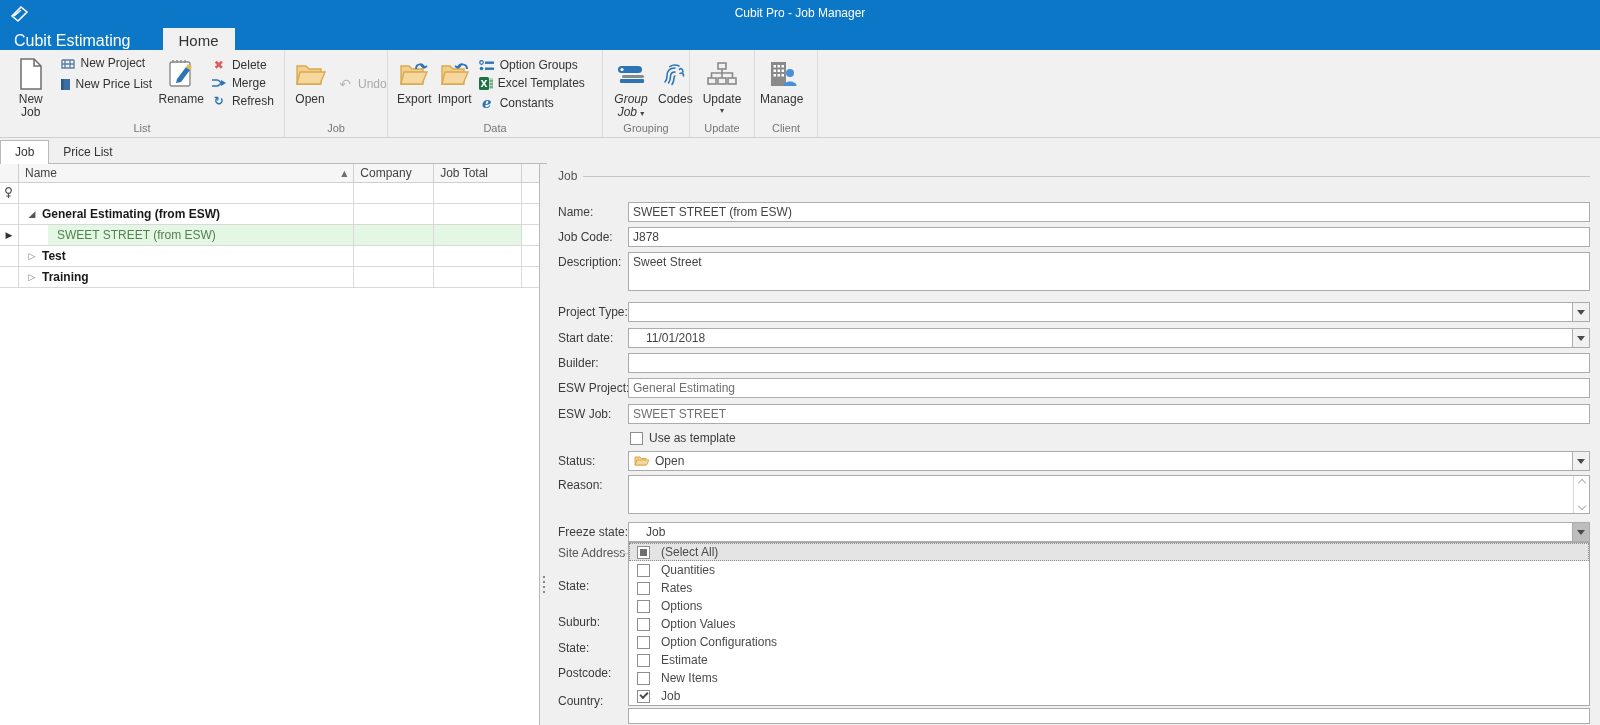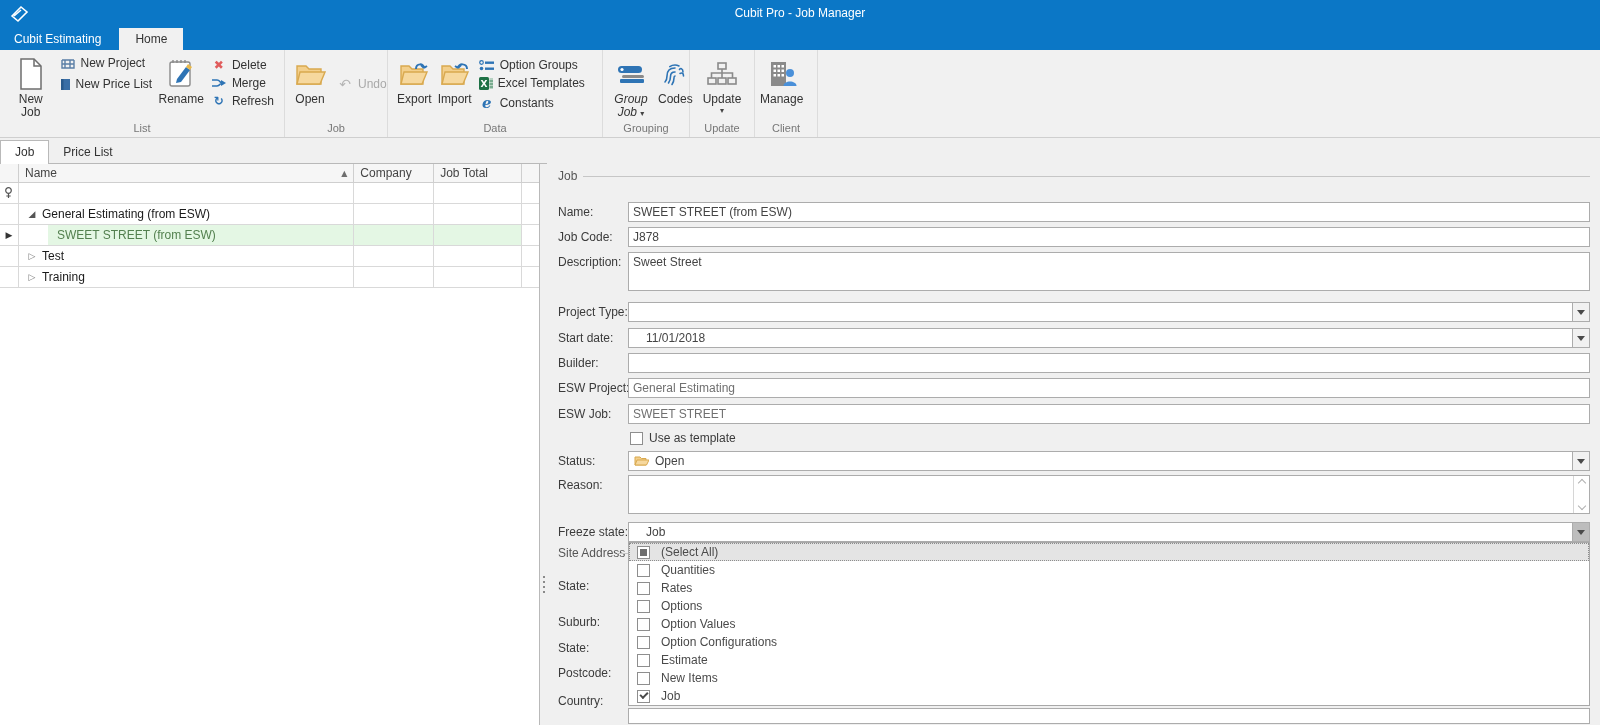--- a/index.html
+++ b/index.html
@@ -7,22 +7,22 @@
   .screen { position:relative; width:1600px; height:725px; overflow:hidden;
             background:#f0f0f0; font-family:"Liberation Sans",sans-serif; font-size:12px; color:#333; }
 
   
   .titlebar { position:absolute; left:0; top:0; width:1600px; height:28px; background:#0b77c6; }
   .titlebar .logo { position:absolute; left:8px; top:4px; }
   .titlebar .title { position:absolute; left:0; right:0; top:6px; text-align:center; color:#fff; font-size:12px; }
 
   
   .tabrow { position:absolute; left:0; top:28px; width:1600px; height:22px; background:#0b77c6; display:flex; align-items:stretch; }
-  .app-tab { color:#fff; padding:4px 18px 0 14px; font-size:12px; }
-  .home-tab { background:#f1f1f1; color:#333; padding:4px 16px 0 16px; font-size:12px; }
+  .app-tab { color:#fff; padding:4px 32px 0 14px; font-size:16px; }
+  .home-tab { background:#f1f1f1; color:#333; padding:4px 16px 0 16px; font-size:15px; }
 
   
   .ribbon { position:absolute; left:0; top:50px; width:1600px; height:88px; background:#f1f1f1;
             border-bottom:1px solid #cfcfcf; display:flex; }
   .rgroup { position:relative; border-right:1px solid #dcdcdc; display:flex; flex-direction:column; }
   .rg-content { flex:1; display:flex; align-items:flex-start; padding:4px 2px 0 2px; }
   .rg-label { height:16px; text-align:center; color:#777; font-size:11px; line-height:14px; }
   .rbtn-big { display:flex; flex-direction:column; align-items:center; justify-content:flex-start; padding:1px 3px; cursor:default; }
   .rbtn-big .ricon { height:38px; display:flex; align-items:center; justify-content:center; }
   .rbtn-big .rlabel { font-size:12px; color:#333; text-align:center; line-height:13px; }
@@ -50,21 +50,21 @@
   .c-ind{ width:19px; justify-content:center;} .c-name{ width:336px;} .c-co{ width:80px;} .c-tot{ width:88px;} .c-last{ width:17px; border-right:none;}
   .ghead .gcell { background:#f6f6f6; border-color:#cfcfcf; color:#444; height:19px; padding:0 6px; }
   .ghead .c-ind { padding:0; }
   .ghead .c-name { justify-content:space-between; }
   .sort-asc { font-size:8px; color:#6e6e6e; font-family:"DejaVu Sans",sans-serif; }
   .gfilter .gcell { height:21px; background:#fff; }
   .grow.data .gcell { height:21px; }
   .grow.data .c-name { padding:0; }
   .exp-glyph { width:14px; margin-left:6px; margin-right:3px; font-size:9px; color:#555; font-family:"DejaVu Sans",sans-serif; flex:0 0 auto; text-align:center;}
   .exp-glyph.closed { color:#7a7a7a; }
-  .grp-name { font-weight:normal; color:#1a1a1a; }
+  .grp-name { font-weight:bold; color:#1a1a1a; }
   .row-ind { font-size:9px; color:#333; font-family:"DejaVu Sans",sans-serif; }
   .green-zone { background:#e4f7e4; align-self:stretch; display:flex; align-items:center; }
   .child-name { color:#53804f; padding-left:9px; }
   .indent-sp { width:29px; align-self:stretch; flex:0 0 auto; }
   .filter-pin { display:block; }
 
   
   .grip { position:absolute; left:543px; top:576px; display:flex; flex-direction:column; gap:3px; }
   .grip i { width:2px; height:2px; background:#8a8a8a; }
 

